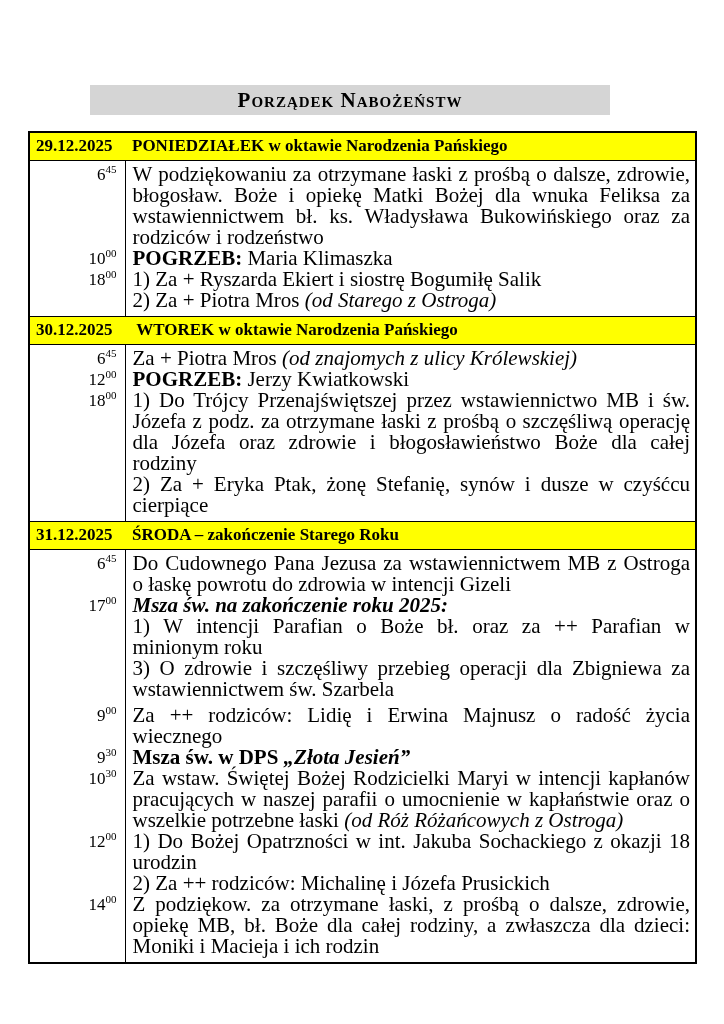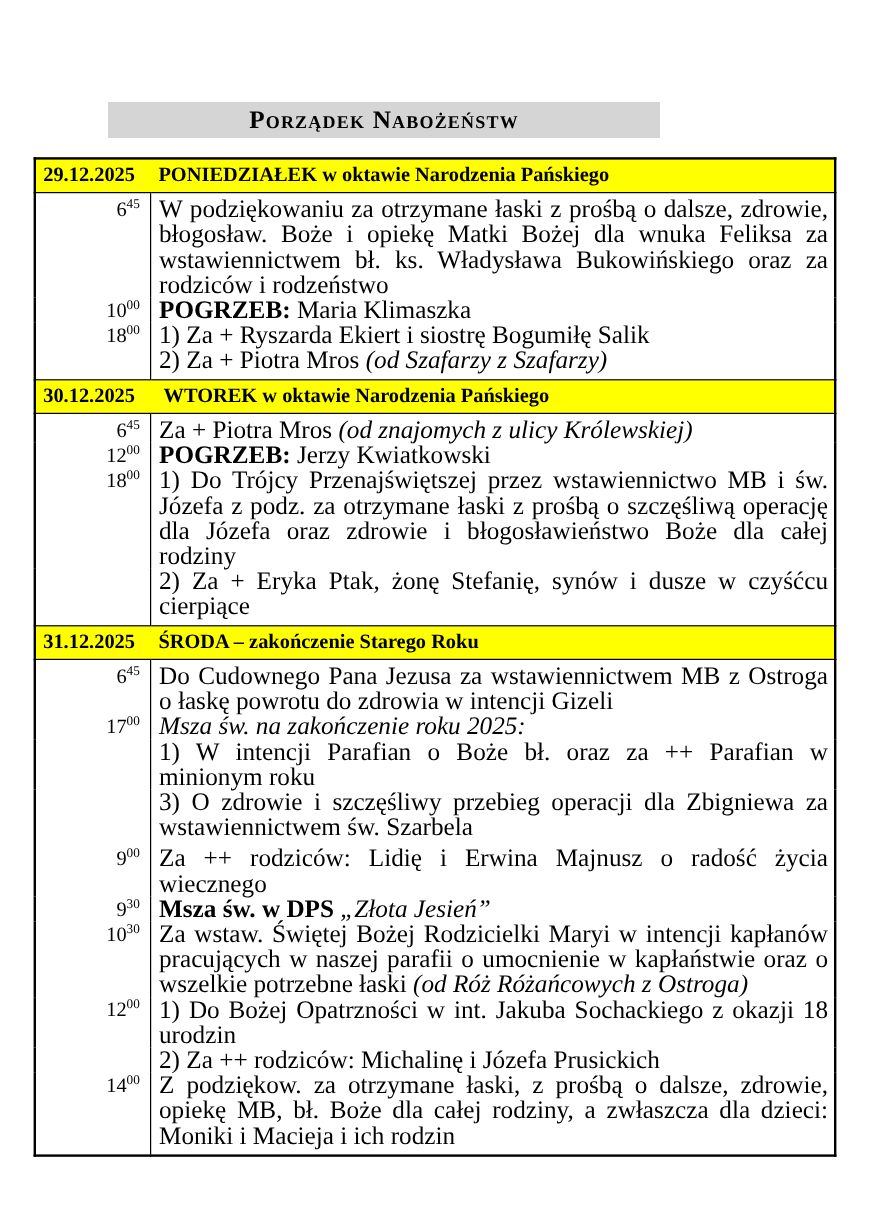--- a/index.html
+++ b/index.html
@@ -2,21 +2,21 @@
 <html style="--header-bg: #ffff00; --title-bg: #d5d5d5;"><head>
 <meta charset="utf-8">
 <style>
   html,body{margin:0;padding:0;}
   body{
     width:724px;height:1024px;position:relative;background:#ffffff;
     font-family:"Liberation Serif", serif;color:#000;
     -webkit-font-smoothing:antialiased;
   }
   .title-bar{
-    position:absolute;left:90px;top:85px;width:460px;height:30px;
+    position:absolute;left:90px;top:85px;width:520px;height:30px;
     background:var(--title-bg,#d5d5d5);
     display:flex;align-items:center;justify-content:center;
   }
   .title-text{
     font-weight:bold;font-size:21px;font-variant:small-caps;letter-spacing:1px;
   }
   table.schedule{
     position:absolute;left:28px;top:131px;width:669px;
     border-collapse:collapse;table-layout:fixed;
     border:2px solid #000;
@@ -39,21 +39,21 @@
   td.time-cell sup{font-size:11px;line-height:0;}
   td.text-cell{
     padding-left:7px;padding-right:5px;
     text-align:justify;font-size:21px;line-height:21px;
   }
   tr.entry-first td{padding-top:3px;}
   tr.entry-last td{padding-bottom:5px;}
   .seg-normal{font-weight:normal;font-style:normal;}
   .seg-bold{font-weight:bold;}
   .seg-italic{font-style:italic;}
-  .seg-bolditalic{font-weight:normal;font-style:italic;}
+  .seg-bolditalic{font-weight:bold;font-style:italic;}
 </style>
 </head>
 <body>
 
 <div class="title-bar">
   <span class="title-text">Porządek Nabożeństw</span>
 </div>
 
 <table class="schedule">
   <colgroup>
@@ -72,21 +72,21 @@
       <tr class="entry-row">
         <td class="time-cell"><span>10</span><sup>00</sup></td>
         <td class="text-cell"><span class="seg-bold">POGRZEB:</span><span class="seg-normal"> Maria Klimaszka</span></td>
       </tr>
       <tr class="entry-row">
         <td class="time-cell"><span>18</span><sup>00</sup></td>
         <td class="text-cell"><span class="seg-normal">1) Za + Ryszarda Ekiert i siostrę Bogumiłę Salik</span></td>
       </tr>
       <tr class="entry-row entry-last">
         <td class="time-cell"></td>
-        <td class="text-cell"><span class="seg-normal">2) Za + Piotra Mros </span><span class="seg-italic">(od Szafarzy z Szafarzy)</span></td>
+        <td class="text-cell"><span class="seg-normal">2) Za + Piotra Mros </span><span class="seg-italic">(od Starego z Ostroga)</span></td>
       </tr>
       <tr class="day-row">
         <td class="date-cell">30.12.2025</td>
         <td class="title-cell"> WTOREK w oktawie Narodzenia Pańskiego</td>
       </tr>
       <tr class="entry-row entry-first">
         <td class="time-cell"><span>6</span><sup>45</sup></td>
         <td class="text-cell"><span class="seg-normal">Za + Piotra Mros </span><span class="seg-italic">(od znajomych z ulicy Królewskiej)</span></td>
       </tr>
       <tr class="entry-row">

